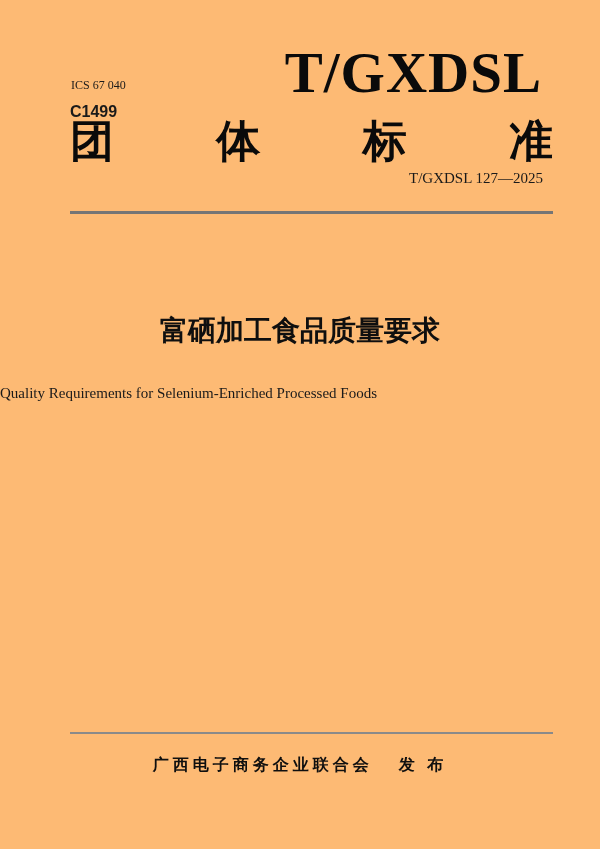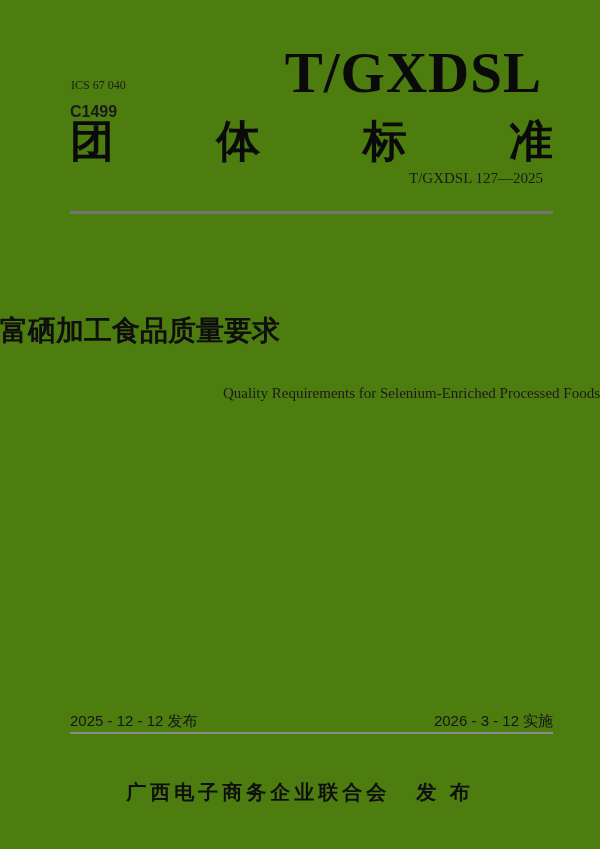--- a/index.html
+++ b/index.html
@@ -5,21 +5,21 @@
   html, body {
     margin: 0;
     padding: 0;
     background: #e8e8e8;
   }
   .page {
     position: relative;
     width: 600px;
     height: 849px;
     margin: 0 auto;
-    background: #4d7c0f;
+    background: #fdba74;
     color: #111111;
     font-family: "Liberation Sans", sans-serif;
     overflow: hidden;
   }
   .ics {
     position: absolute;
     left: 71px;
     top: 78px;
     font-family: "Liberation Serif", serif;
     font-size: 12px;
@@ -80,31 +80,32 @@
     top: 732px;
     height: 2px;
     background: #8a8a8a;
   }
   .title-zh {
     position: absolute;
     left: 0;
     right: 0;
     top: 312px;
     margin: 0;
+    text-align: center;
     font-weight: bold;
     font-size: 28px;
     letter-spacing: 0px;
     color: #0f0f0f;
   }
   .title-en {
     position: absolute;
     left: 0;
     right: 0;
     top: 385px;
-    text-align: right;
+    text-align: left;
     font-family: "Liberation Serif", serif;
     font-size: 15px;
     color: #1a1a1a;
   }
   .dates {
     position: absolute;
     left: 70px;
     right: 47px;
     top: 712px;
     display: flex;
@@ -122,24 +123,23 @@
   .publisher-row {
     position: absolute;
     left: 0;
     right: 0;
     top: 755px;
     display: flex;
     justify-content: center;
     align-items: baseline;
     gap: 26px;
     font-weight: bold;
-    font-size: 20px;
+    font-size: 16px;
     letter-spacing: 4px;
     color: #0f0f0f;
-    margin-top: 24px;
   }
 </style>
 </head>
 <body>
 
 <div class="page">
 
   <div class="ics">ICS 67 040</div>
 
   <div class="ccode">C1499</div>
@@ -154,30 +154,20 @@
   </div>
 
   <div class="snum">T/GXDSL 127—2025</div>
 
   <div class="rule rule-top"></div>
 
   <h1 class="title-zh">富硒加工食品质量要求</h1>
 
   <div class="title-en">Quality Requirements for Selenium-Enriched Processed Foods</div>
 
-  <div class="dates">
-    <div class="date-group">
-      <span>2025 - 12 - 12</span>
-      <span class="date-label">发布</span>
-    </div>
-    <div class="date-group">
-      <span>2026 - 3 - 12</span>
-      <span class="date-label">实施</span>
-    </div>
-  </div>
 
   <div class="rule rule-bottom"></div>
 
   <div class="publisher-row">
     <span>广西电子商务企业联合会</span>
     <span>发 布</span>
   </div>
 
 </div>
 

